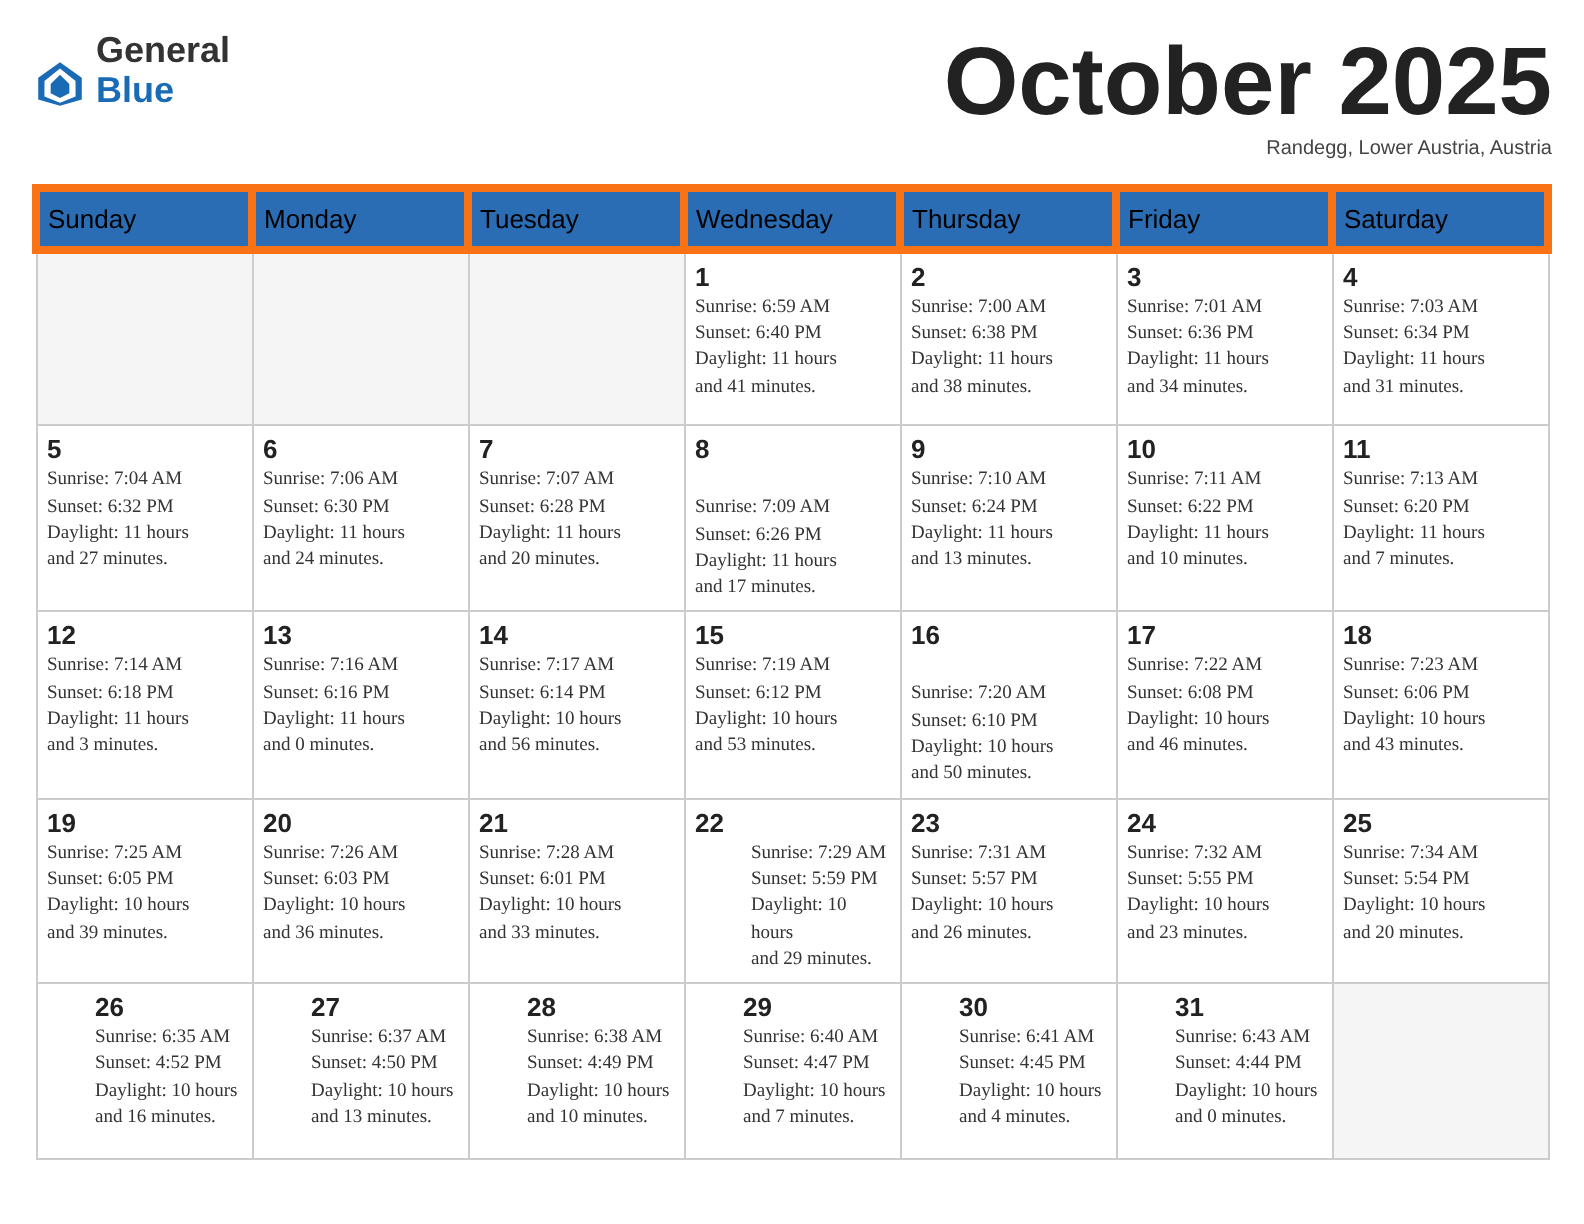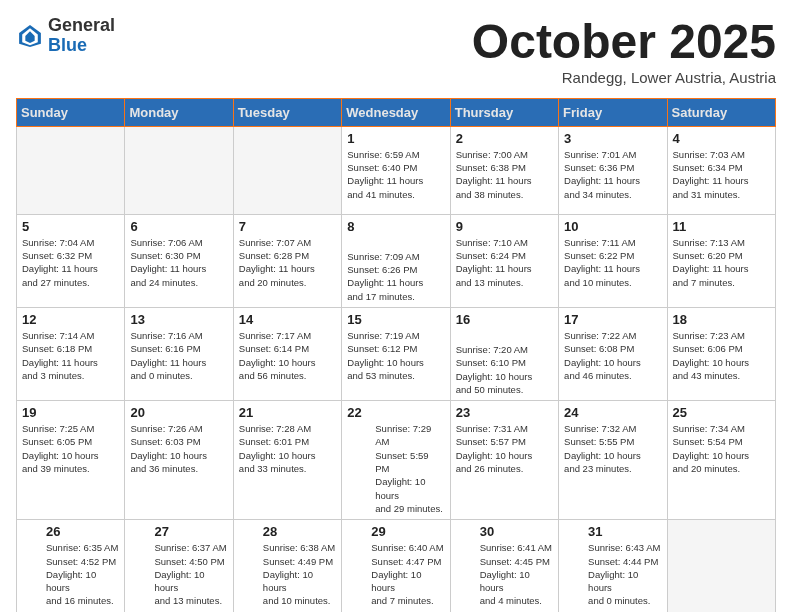--- a/index.html
+++ b/index.html
@@ -11,21 +11,21 @@
       padding: 16px;
     }
     .header {
       display: flex;
       align-items: flex-start;
       justify-content: space-between;
       margin-bottom: 12px;
     }
     .logo {
       display: flex;
-      align-items: center;
+      align-items: flex-end;
       gap: 4px;
     }
     .logo-text {
       font-size: 18px;
       font-weight: bold;
       line-height: 1.1;
     }
     .logo-general { color: #333; }
     .logo-blue { color: #1a6bb5; margin-top: 42px; }
     .logo-icon {
@@ -35,36 +35,36 @@
     .title-block {
       text-align: right;
     }
     .month-title {
       font-size: 48px;
       font-weight: bold;
       color: #222;
       line-height: 1.1;
     }
     .location-title {
-      font-size: 15px;
+      font-size: 10px;
       color: #444;
     }
     .calendar {
       width: 100%;
       border-collapse: collapse;
       border: 1px solid #ccc;
     }
     .calendar th {
       background: #2a6db5;
-      color: #e5e5e5;
+      color: #000000;
       font-size: 13px;
-      font-weight: bold;
+      font-weight: normal;
       padding: 6px 4px;
       text-align: left;
-      border: 1px solid #f97316;
+      border: 4px solid #f97316;
     }
     .calendar td {
       vertical-align: top;
       border: 1px solid #ccc;
       padding: 4px 5px;
       width: 108px;
       min-height: 80px;
       height: 88px;
       background: #fff;
       font-size: 10px;
@@ -76,20 +76,21 @@
     .day-number {
       font-size: 13px;
       font-weight: bold;
       color: #222;
       margin-bottom: 2px;
     }
     .day-info {
       font-size: 9.5px;
       color: #333;
       line-height: 1.4;
+      font-family: Liberation Serif, serif;
     }
     .last-row td {
       background: #f0f0f0;
     }
     .last-row td.has-data {
       background: #fff;
       padding-left: 29px;
     }
     tr:nth-child(odd) td:not(.empty) {
       background: #fff;

